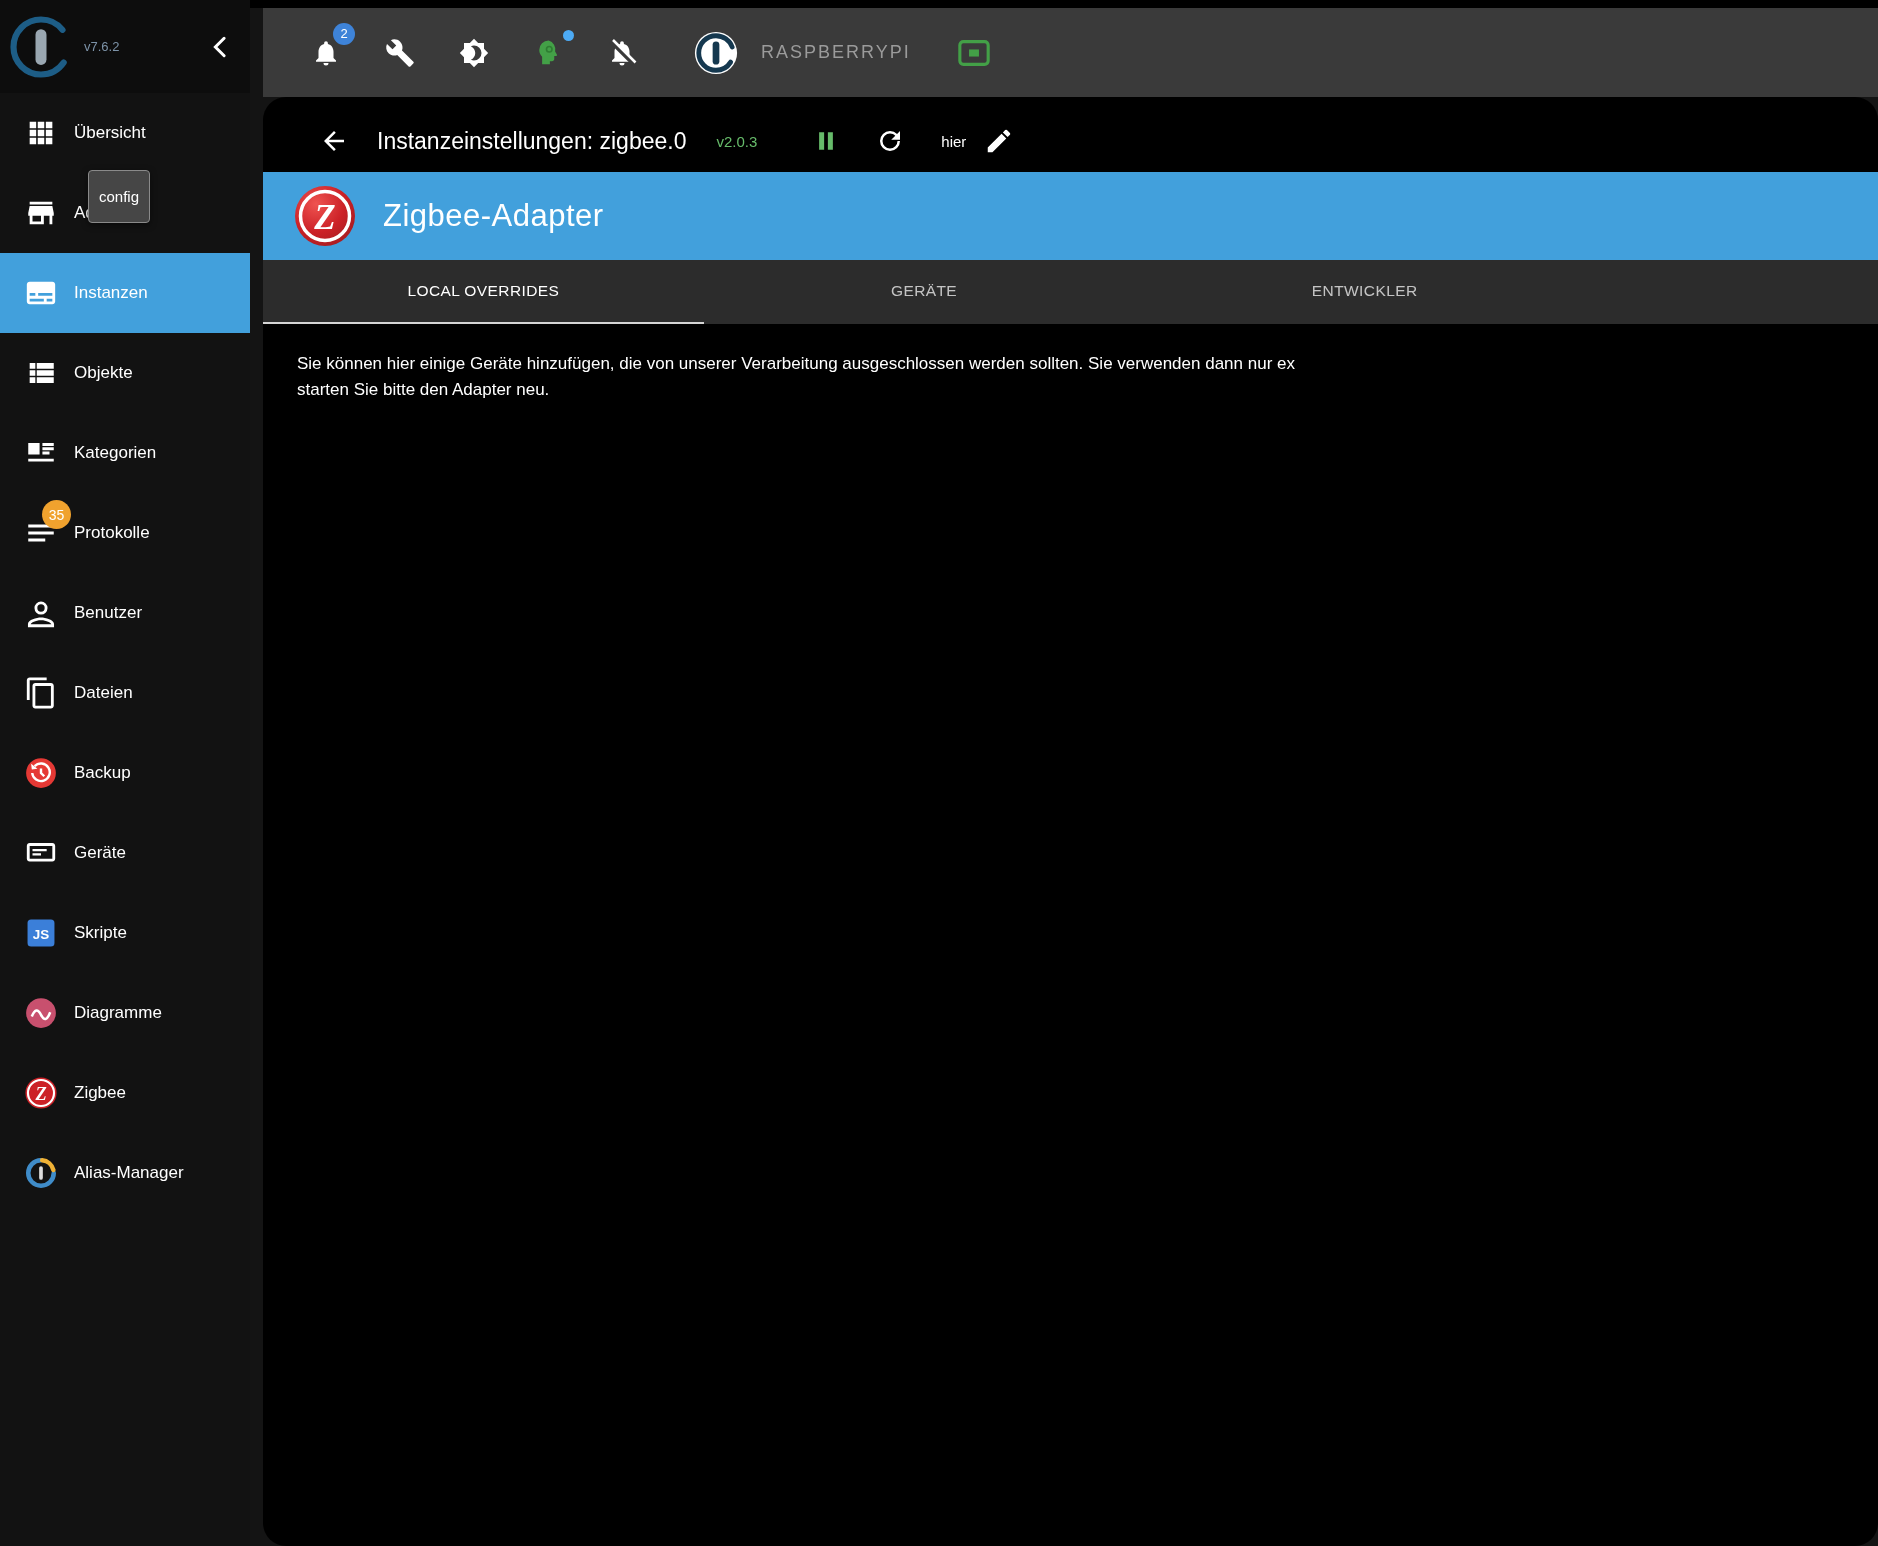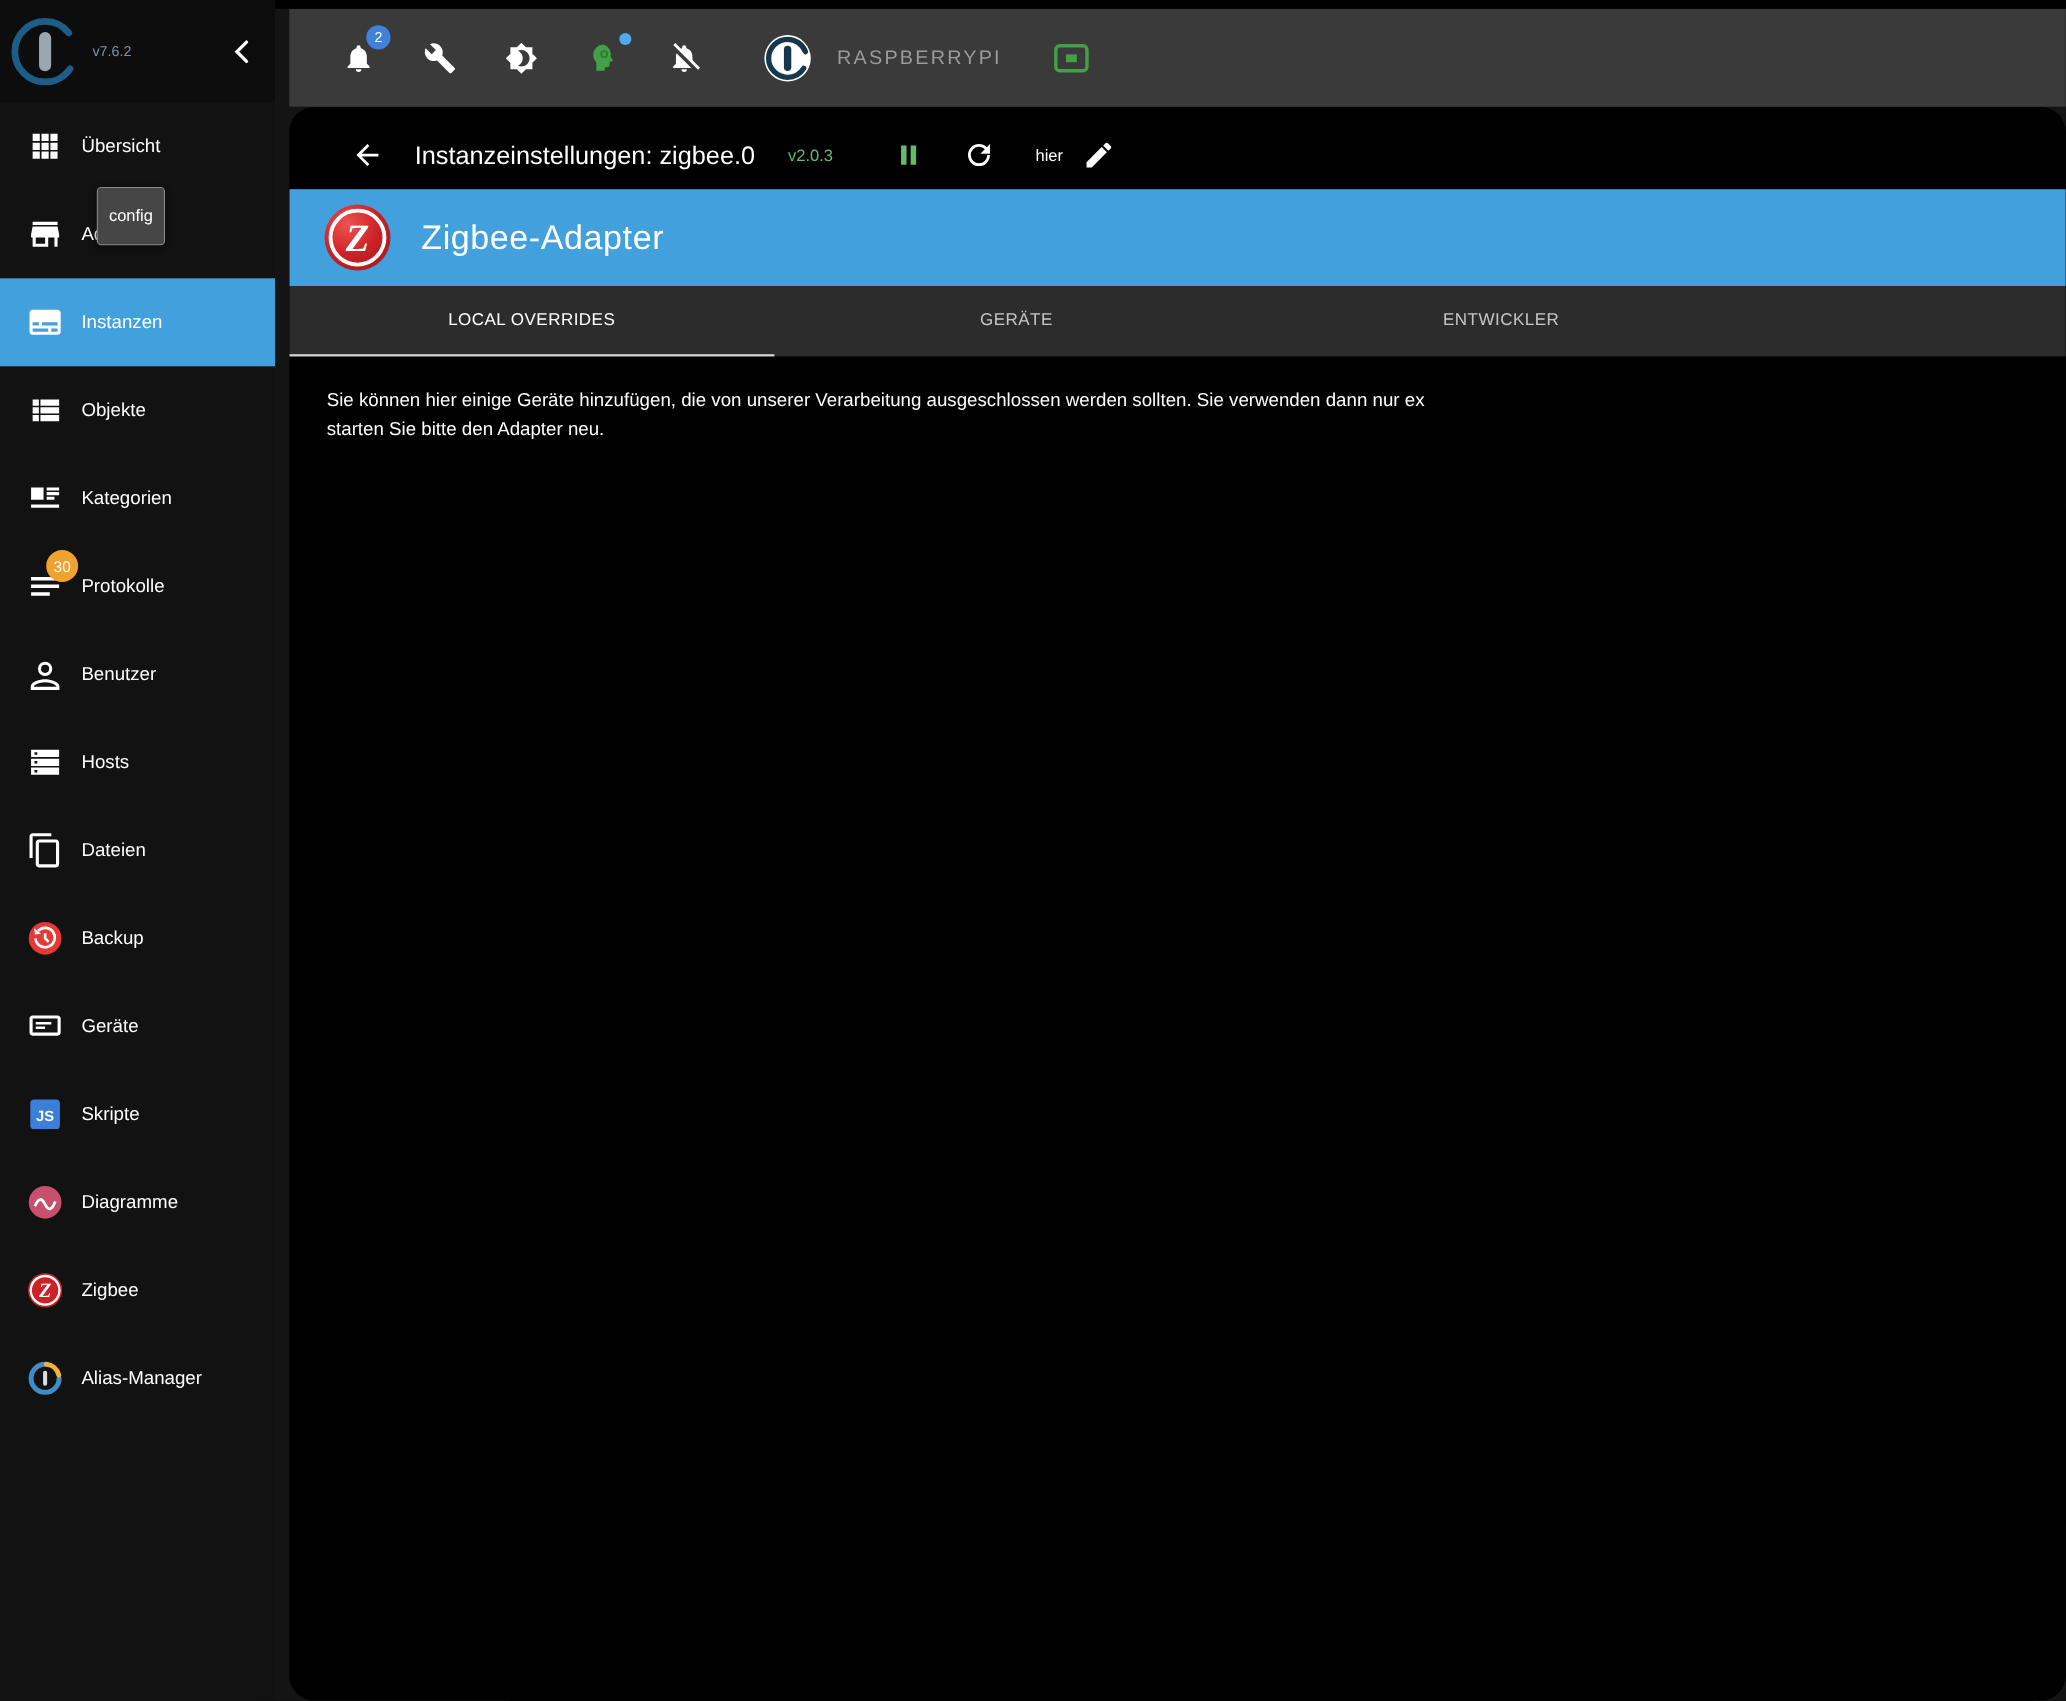--- a/index.html
+++ b/index.html
@@ -190,40 +190,31 @@
             <path fill="currentColor" d="M3 5h8v8H3zm10 0h8v2h-8zm0 3h8v2h-8zm0 3h5v2h-5zM3 16h18v2H3z"></path>
           </svg>
         </span>
         <span class="side-label">Kategorien</span>
       </div>
       <div class="side-item">
         <span class="side-icon">
           <svg viewBox="0 0 24 24">
             <path fill="currentColor" d="M3 6h18v2.2H3zm0 4.9h18v2.2H3zm0 4.9h12v2.2H3z"></path>
           </svg>
-          <span class="side-badge">30</span>
+          <span class="side-badge">35</span>
         </span>
         <span class="side-label">Protokolle</span>
       </div>
       <div class="side-item">
         <span class="side-icon">
           <svg viewBox="0 0 24 24">
             <path fill="currentColor" d="M12 5.9a2.6 2.6 0 1 1 0 5.2 2.6 2.6 0 0 1 0-5.2zm0-2a4.6 4.6 0 1 0 0 9.2 4.6 4.6 0 0 0 0-9.2zm0 11.2c-3.1 0-9.2 1.6-9.2 4.6V22h18.4v-2.3c0-3-6.1-4.6-9.2-4.6zm7.2 4.9H4.8v-.3c.2-.7 3.2-2.6 7.2-2.6s7 1.9 7.2 2.6v.3z"></path>
           </svg>
         </span>
         <span class="side-label">Benutzer</span>
-      </div>
-      <div class="side-item">
-        <span class="side-icon">
-          <svg viewBox="0 0 24 24">
-            <path fill="currentColor" d="M3 4h18v4.6H3zm0 5.7h18v4.6H3zm0 5.7h18V20H3z"></path>
-            <path fill="#131313" d="M5.2 5.5h1.8v1.6H5.2zm0 5.7h1.8v1.6H5.2zm0 5.7h1.8v1.6H5.2z"></path>
-          </svg>
-        </span>
-        <span class="side-label">Hosts</span>
       </div>
       <div class="side-item">
         <span class="side-icon">
           <svg viewBox="0 0 24 24">
             <path fill="currentColor" d="M16 1H4c-1.1 0-2 .9-2 2v14h2V3h12V1zm3 4H8c-1.1 0-2 .9-2 2v14c0 1.1.9 2 2 2h11c1.1 0 2-.9 2-2V7c0-1.1-.9-2-2-2zm0 16H8V7h11v14z"></path>
           </svg>
         </span>
         <span class="side-label">Dateien</span>
       </div>
       <div class="side-item">

